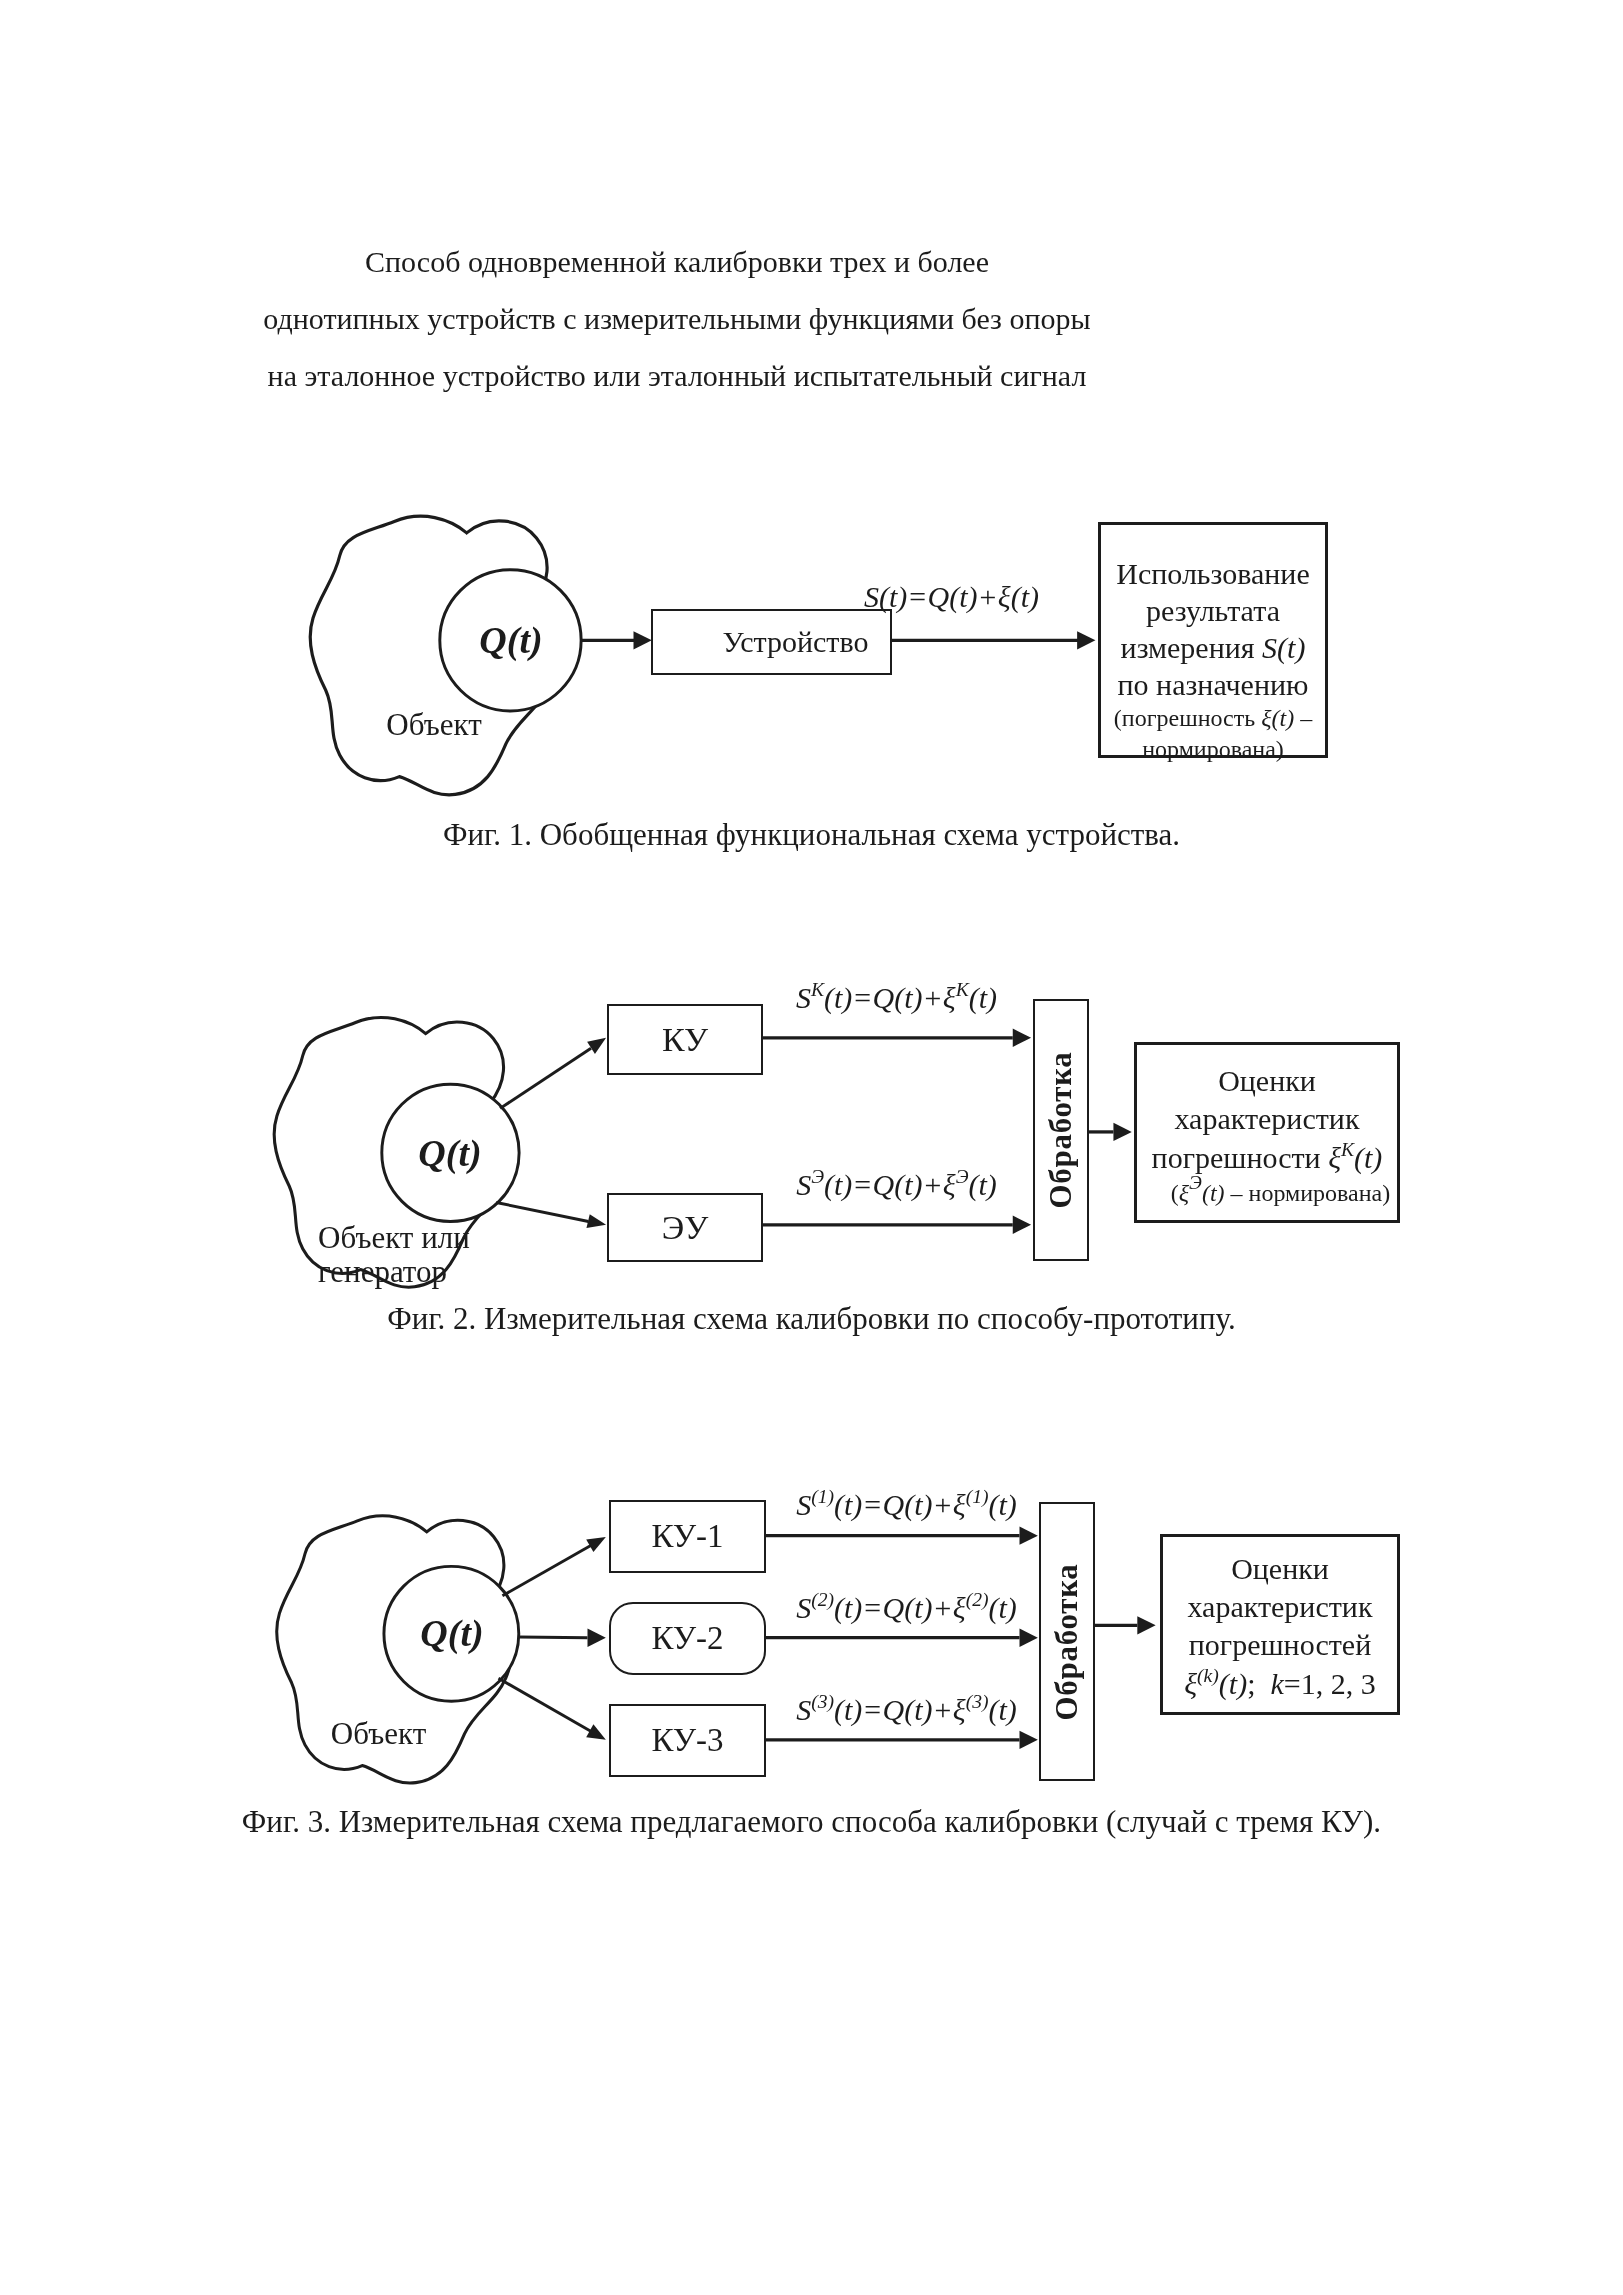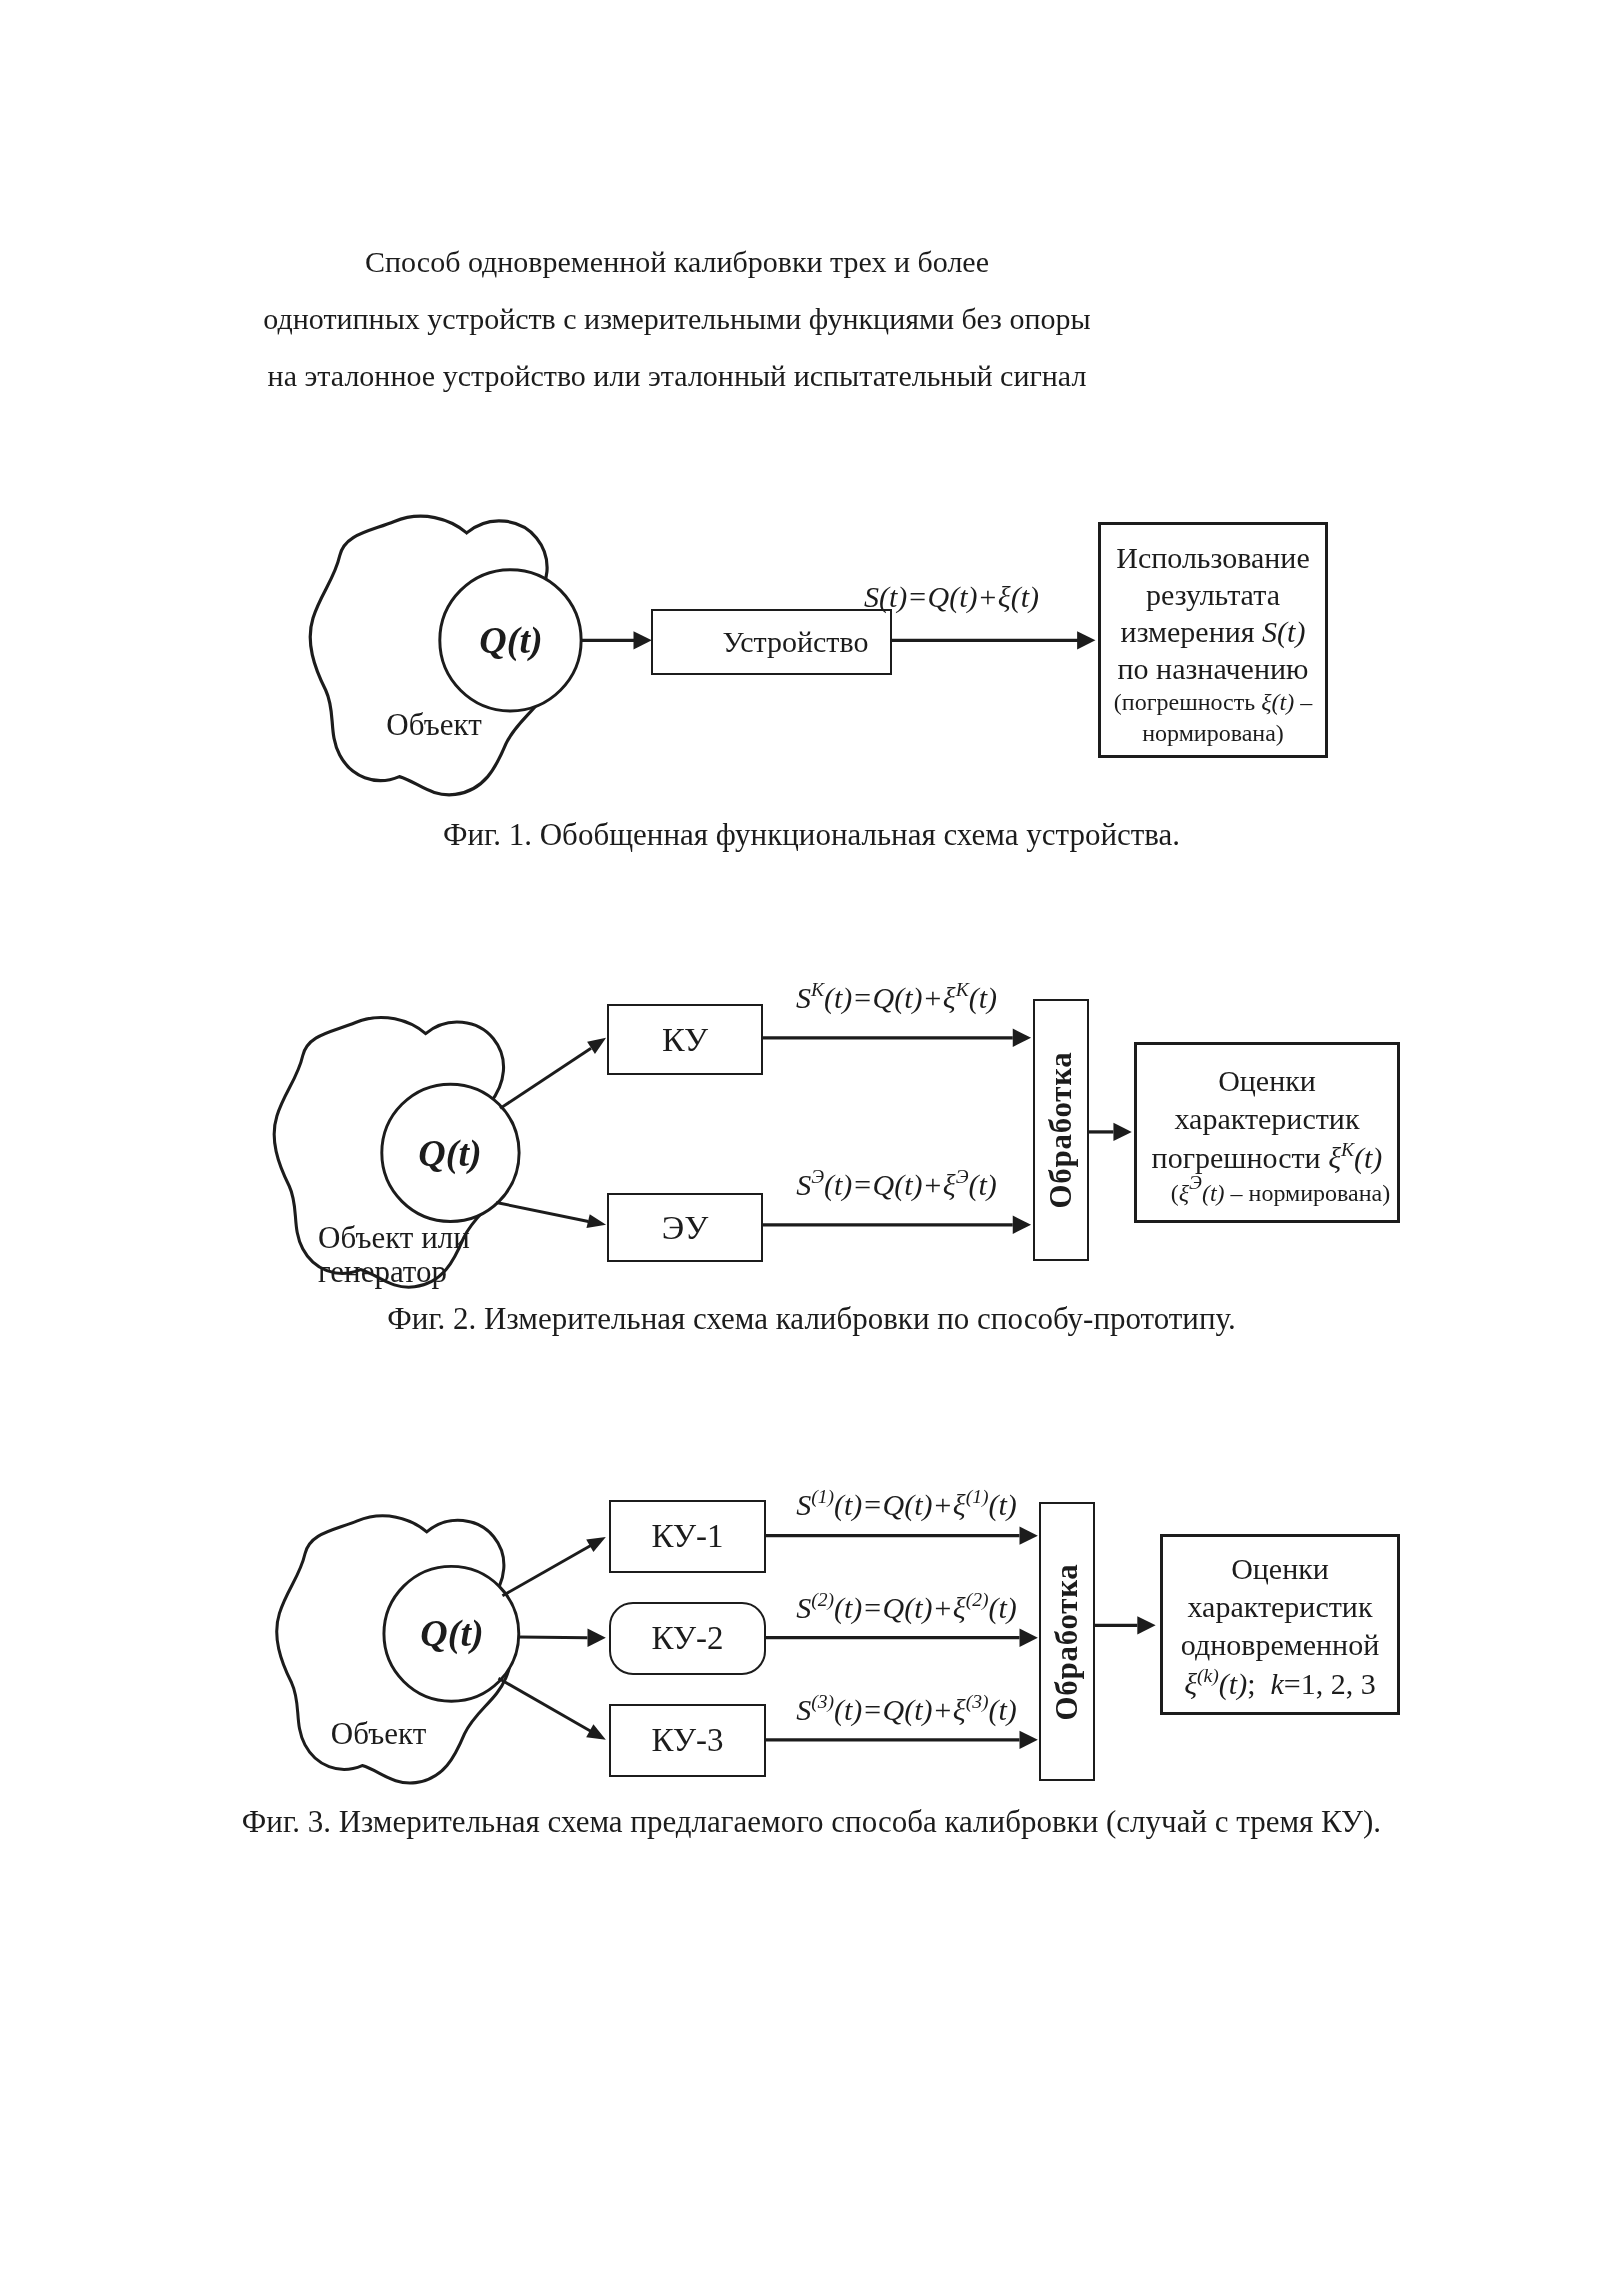--- a/index.html
+++ b/index.html
@@ -71,21 +71,21 @@
     <polygon class="hd" points="1234,208 1206,194 1206,222"></polygon>
   </svg>
 
   <div class="abs qsym" style="left:511px;top:640px;">Q(t)</div>
   <div class="abs objlbl" style="left:357px;top:707px;width:154px;">Объект</div>
 
   <div class="dbox" style="left:651px;top:609px;width:189px;height:62px;font-size:30px;padding-left:48px;">Устройство</div>
 
   <div class="formula" style="left:814px;top:580px;width:275px;"><span class="f-it">S(t)=Q(t)+ξ(t)</span></div>
 
-  <div class="rbox" style="left:1098px;top:522px;width:230px;height:236px;padding-top:14px;box-sizing:border-box;">
+  <div class="rbox" style="left:1098px;top:522px;width:230px;height:236px;padding-top:30px;box-sizing:border-box;">
     <div class="rline"><span class="f-r">Использование</span></div>
     <div class="rline"><span class="f-r">результата</span></div>
     <div class="rline"><span class="f-r">измерения </span><span class="f-it">S(t)</span></div>
     <div class="rline"><span class="f-r">по назначению</span></div>
     <div class="rline-sm"><span class="f-r">(погрешность </span><span class="f-it">ξ(t)</span><span class="f-r"> –</span></div>
     <div class="rline-sm"><span class="f-r">нормирована)</span></div>
   </div>
 
   <div class="abs caption" style="top:817px;">Фиг. 1. Обобщенная функциональная схема устройства.</div>
 
@@ -159,20 +159,20 @@
   <div class="formula" style="left:766px;top:1591px;width:281px;"><span class="f-it">S</span><sup class="f-sup">(2)</sup><span class="f-it">(t)=Q(t)+ξ</span><sup class="f-sup">(2)</sup><span class="f-it">(t)</span></div>
   <div class="formula" style="left:766px;top:1693px;width:281px;"><span class="f-it">S</span><sup class="f-sup">(3)</sup><span class="f-it">(t)=Q(t)+ξ</span><sup class="f-sup">(3)</sup><span class="f-it">(t)</span></div>
 
   <div class="procbox" style="left:1039px;top:1502px;width:52px;height:275px;">
     <div class="rot">Обработка</div>
   </div>
 
   <div class="rbox" style="left:1160px;top:1534px;width:240px;height:181px;padding-top:13px;box-sizing:border-box;">
     <div class="rline" style="line-height:38px;"><span class="f-r">Оценки</span></div>
     <div class="rline" style="line-height:38px;"><span class="f-r">характеристик</span></div>
-    <div class="rline" style="line-height:38px;"><span class="f-r">одновременной</span></div>
+    <div class="rline" style="line-height:38px;"><span class="f-r">погрешностей</span></div>
     <div class="rline" style="line-height:39px;"><span class="f-it">ξ</span><sup class="f-sup">(k)</sup><span class="f-it">(t)</span><span class="f-r">;&nbsp; </span><span class="f-it">k</span><span class="f-r">=1, 2, 3</span></div>
   </div>
 
   <div class="abs caption" style="top:1804px;">Фиг. 3. Измерительная схема предлагаемого способа калибровки (случай с тремя КУ).</div>
 
 </div>
 
 
 </body></html>

